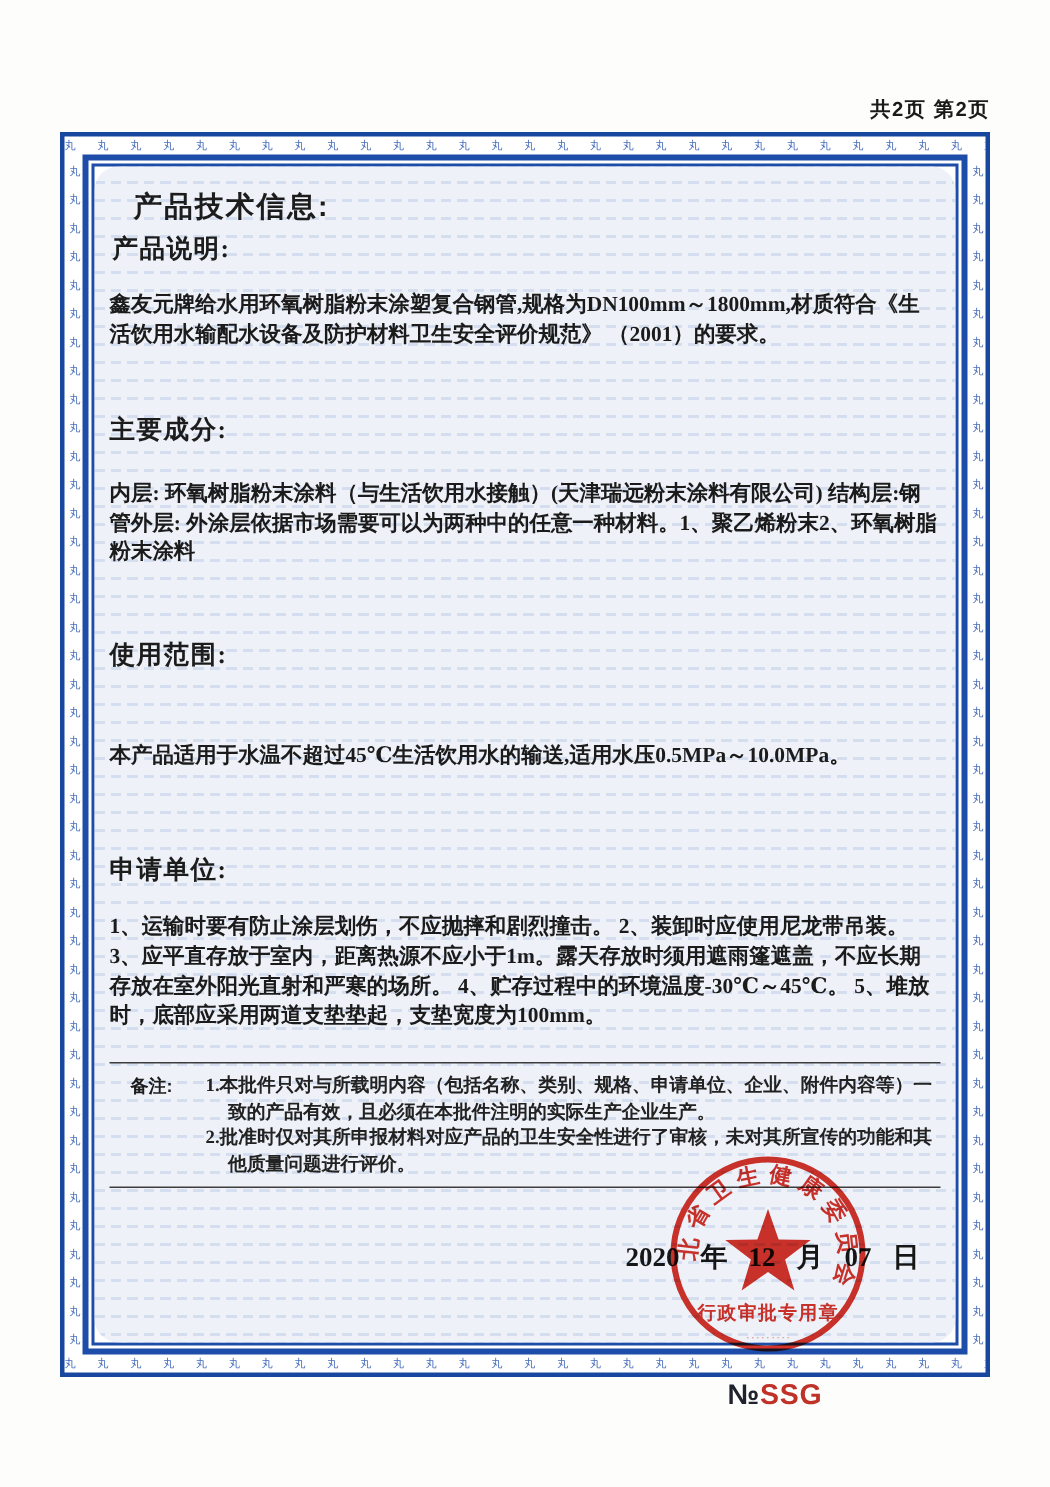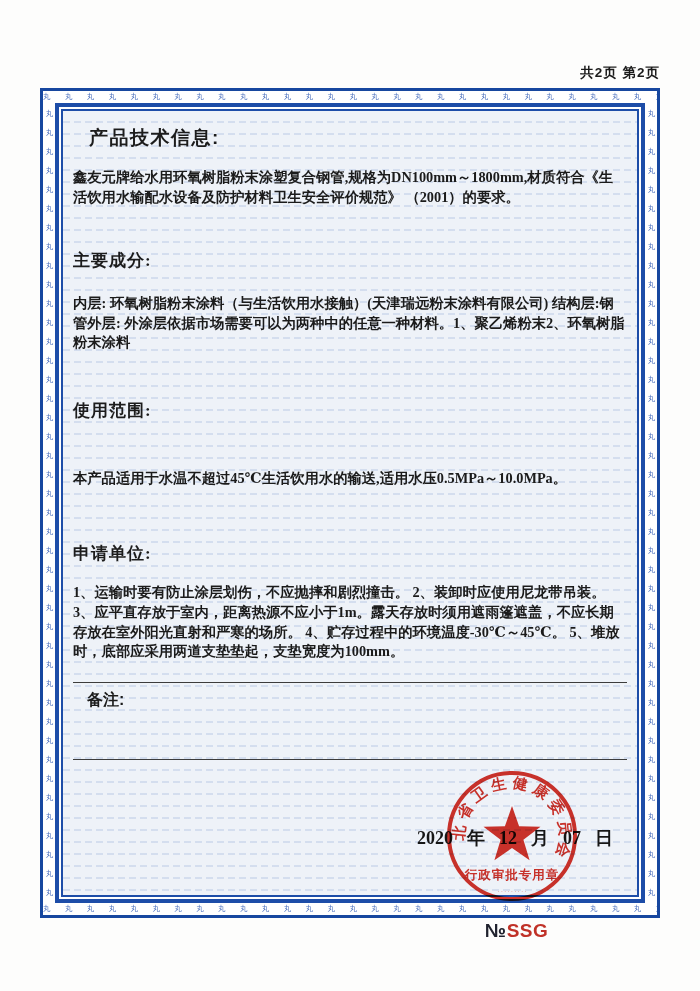--- a/index.html
+++ b/index.html
@@ -28,20 +28,21 @@
   .doc-mid   { height:100%; border:4px solid #1d4da8; padding:2px; background:#ffffff; }
   .doc-inner { height:100%; border:2px solid #1d4da8; }
 
   .content {
     position:relative; height:100%; padding:6px 10px;
     background-color:#eef2f8;
     background-image:
       repeating-linear-gradient(90deg, rgba(238,242,248,0) 0 7px, #eef2f8 7px 11px),
       repeating-linear-gradient(180deg, rgba(120,150,205,0) 0 10px, rgba(120,150,205,.22) 10px 12px);
     color:#1c1c1c;
+    border-radius:16px;
   }
 
   
   .h-tech { font-size:19px; font-weight:700; margin:8px 0 0 16px; letter-spacing:1.5px;
             font-family:"Liberation Sans",sans-serif; }
   .h-sub  { font-size:17px; font-weight:700; letter-spacing:1px;
             font-family:"Liberation Serif","DejaVu Serif",serif; }
   .h-desc { margin:3px 0 0 2px; }
   .h-comp { margin-top:24px; }
   .h-scope{ margin-top:46px; }
@@ -52,21 +53,21 @@
   .p1 { margin-top:17px; min-height:57px; }
   .p2 { margin-top:22px; min-height:57px; }
   .p3 { margin-top:47px; min-height:20px; }
   .p4 { margin-top:18px; min-height:76px; }
 
   .rule { border:none; border-top:1.6px solid #3c3c3c; height:0; }
   .rule1 { margin-top:20px; }
   .rule2 { margin-top:6px; }
 
   .remarks { display:flex; margin-top:6px; padding-left:14px; min-height:64px; }
-  .remarks-label { flex:0 0 50px; font-size:16px; font-weight:700;
+  .remarks-label { flex:0 0 50px; font-size:12px; font-weight:700;
                    font-family:"Liberation Sans",sans-serif; padding-top:1px; }
   .remarks-items { flex:1; font-family:"Liberation Serif","DejaVu Serif",serif; }
   .remarks-items p { font-size:12.5px; font-weight:700; line-height:1.4; color:#222;
                      padding-left:15px; text-indent:-15px; }
 
   .renewal { margin-top:10px; padding-left:22px; font-size:15.5px; font-weight:700;
              letter-spacing:1px; color:#1f1f1f; font-family:"Liberation Sans",sans-serif; }
 
   
   .date-line { position:absolute; left:354px; top:715px; z-index:2;
@@ -94,35 +95,40 @@
     <div class="band band-top">丸 丸 丸 丸 丸 丸 丸 丸 丸 丸 丸 丸 丸 丸 丸 丸 丸 丸 丸 丸 丸 丸 丸 丸 丸 丸 丸 丸 丸 丸 丸 丸 丸 丸 丸 丸 丸 丸 丸 丸 丸 丸 丸 丸 丸 丸 丸 丸 丸 丸 丸 丸 丸 丸 丸 丸 丸 丸 丸 丸</div>
     <div class="band band-bottom">丸 丸 丸 丸 丸 丸 丸 丸 丸 丸 丸 丸 丸 丸 丸 丸 丸 丸 丸 丸 丸 丸 丸 丸 丸 丸 丸 丸 丸 丸 丸 丸 丸 丸 丸 丸 丸 丸 丸 丸 丸 丸 丸 丸 丸 丸 丸 丸 丸 丸 丸 丸 丸 丸 丸 丸 丸 丸 丸 丸</div>
     <div class="band band-left">丸 丸 丸 丸 丸 丸 丸 丸 丸 丸 丸 丸 丸 丸 丸 丸 丸 丸 丸 丸 丸 丸 丸 丸 丸 丸 丸 丸 丸 丸 丸 丸 丸 丸 丸 丸 丸 丸 丸 丸 丸 丸 丸 丸 丸 丸 丸 丸 丸 丸 丸 丸 丸 丸 丸 丸 丸 丸 丸 丸 丸 丸 丸 丸 丸 丸 丸 丸 丸 丸</div>
     <div class="band band-right">丸 丸 丸 丸 丸 丸 丸 丸 丸 丸 丸 丸 丸 丸 丸 丸 丸 丸 丸 丸 丸 丸 丸 丸 丸 丸 丸 丸 丸 丸 丸 丸 丸 丸 丸 丸 丸 丸 丸 丸 丸 丸 丸 丸 丸 丸 丸 丸 丸 丸 丸 丸 丸 丸 丸 丸 丸 丸 丸 丸 丸 丸 丸 丸 丸 丸 丸 丸 丸 丸</div>
 
     <div class="doc-mid">
       <div class="doc-inner">
         <div class="content">
 
           <div class="h-tech">产品技术信息:</div>
+          <div class="h-sub h-desc">产品说明:</div>
           <p class="para p1">鑫友元牌给水用环氧树脂粉末涂塑复合钢管,规格为DN100mm～1800mm,材质符合《生活饮用水输配水设备及防护材料卫生安全评价规范》 （2001）的要求。</p>
 
           <div class="h-sub h-comp">主要成分:</div>
           <p class="para p2">内层: 环氧树脂粉末涂料（与生活饮用水接触）(天津瑞远粉末涂料有限公司)  结构层:钢管外层: 外涂层依据市场需要可以为两种中的任意一种材料。1、聚乙烯粉末2、环氧树脂粉末涂料</p>
 
           <div class="h-sub h-scope">使用范围:</div>
           <p class="para p3">本产品适用于水温不超过45℃生活饮用水的输送,适用水压0.5MPa～10.0MPa。</p>
 
           <div class="h-sub h-note">申请单位:</div>
           <p class="para p4">1、运输时要有防止涂层划伤，不应抛摔和剧烈撞击。 2、装卸时应使用尼龙带吊装。 3、应平直存放于室内，距离热源不应小于1m。露天存放时须用遮雨篷遮盖，不应长期存放在室外阳光直射和严寒的场所。 4、贮存过程中的环境温度-30℃～45℃。 5、堆放时，底部应采用两道支垫垫起，支垫宽度为100mm。</p>
 
           <hr class="rule rule1">
 
           <div class="remarks">
             <div class="remarks-label">备注:</div>
+            <div class="remarks-items">
+              <p>1.本批件只对与所载明内容（包括名称、类别、规格、申请单位、企业、附件内容等）一致的产品有效，且必须在本批件注明的实际生产企业生产。</p>
+              <p>2.批准时仅对其所申报材料对应产品的卫生安全性进行了审核，未对其所宣传的功能和其他质量问题进行评价。</p>
+            </div>
           </div>
 
           <hr class="rule rule2">
 
 
           <div class="date-line">
             <span>2020</span>
             <span>年</span>
             <span>12</span>
             <span>月</span>

